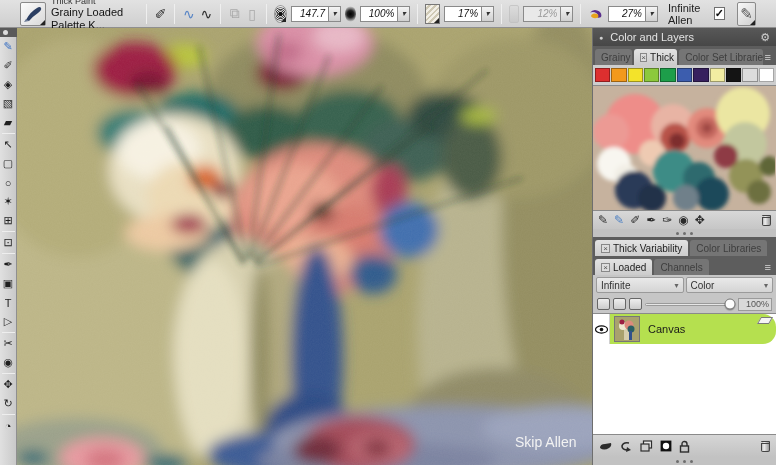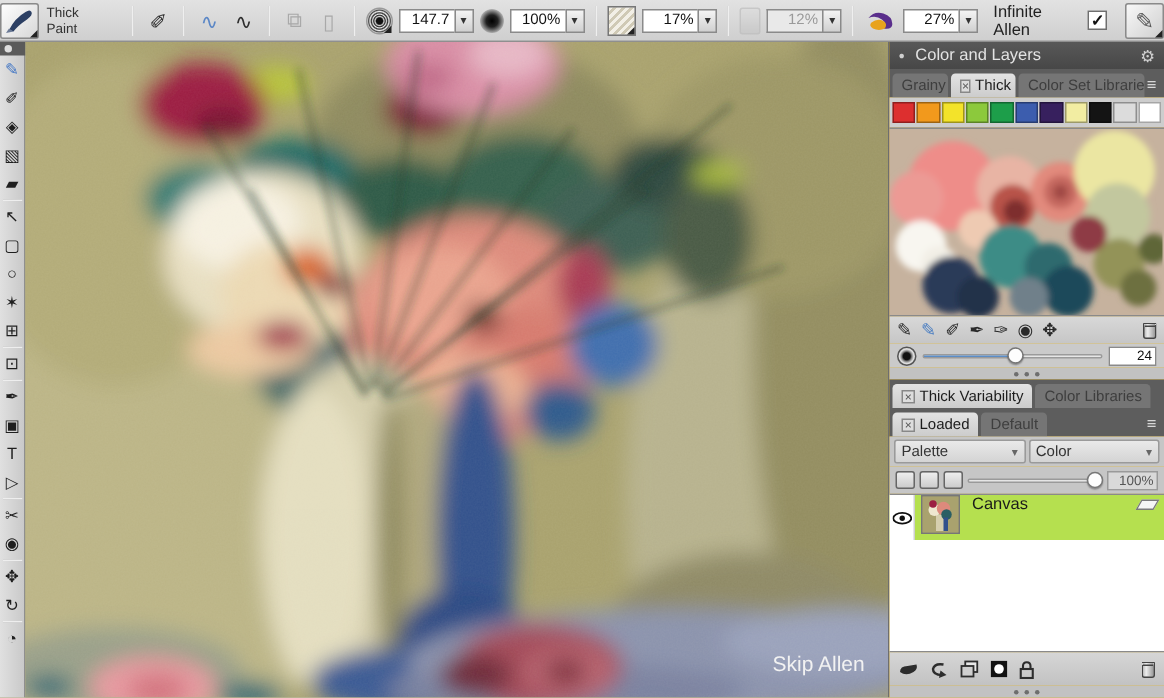--- a/index.html
+++ b/index.html
@@ -1,55 +1,55 @@
 <!DOCTYPE html>
 <html><head>
 <meta charset="utf-8">
 <style>
   * { margin:0; padding:0; box-sizing:border-box; }
   html,body { width:776px; height:465px; overflow:hidden; }
   body { font-family:"Liberation Sans", sans-serif; background:#d6d6d6; position:relative; font-size:11px; color:#222; }
 
   
-  .propbar { position:absolute; top:0; left:0; width:776px; height:28px; background:linear-gradient(#e2e2e2,#cfcfcf); border-bottom:1px solid #8f8f8f; display:flex; align-items:center; padding:0 0; gap:4px; }
+  .propbar { position:absolute; top:0; left:0; width:776px; height:28px; background:linear-gradient(#e2e2e2,#cfcfcf); border-bottom:1px solid #8f8f8f; display:flex; align-items:center; padding:0 20px; gap:4px; }
   .brush-sel { display:flex; align-items:center; gap:5px; height:26px; padding-right:6px; }
   .brush-tile { width:26px; height:24px; background:linear-gradient(135deg,#fdfdfd,#d8d8d8); border:1px solid #8a8a8a; border-radius:2px; position:relative; }
   .brush-sel-text { line-height:1.15; }
   .brush-cat { font-size:9px; color:#333; }
   .brush-var { font-size:11px; color:#111; }
   .vsep { width:1px; height:20px; background:#a8a8a8; border-right:1px solid #efefef; margin:0 3px; }
   .tbtn { width:19px; height:20px; display:flex; align-items:center; justify-content:center; font-size:14px; color:#2e2e2e; border-radius:2px; cursor:pointer; }
   .tbtn.blue { color:#5b87c6; }
   .tbtn.disabled { color:#a9a9a9; }
   .dauber { width:18px; height:18px; border-radius:50%; background:radial-gradient(circle,#111 18%, #555 22%, #ddd 26%, #222 34%, #e8e8e8 40%, #333 48%, #efefef 56%, #444 64%, #f2f2f2 72%); border:1px solid #999; }
   .softdot { width:16px; height:16px; border-radius:50%; background:radial-gradient(circle,#000 0%, #222 35%, rgba(60,60,60,.4) 65%, rgba(200,200,200,0) 80%); }
   .graintile { width:20px; height:20px; border:1px solid #777; background:repeating-linear-gradient(135deg,#f2efe6 0 2px,#cfc9b5 2px 4px); position:relative; }
   .flowicon { width:14px; height:18px; border:1px solid #b5b5b5; border-radius:2px; background:linear-gradient(#dcdcdc,#c3c3c3); opacity:.55; }
   .corner::after { content:""; position:absolute; right:0; bottom:0; border-left:5px solid transparent; border-bottom:5px solid #222; }
-  .spin { display:flex; height:16px; }
+  .spin { display:flex; height:16px;font-style:italic; }
   .spin .val { width:37px; height:16px; background:#fff; border:1px solid #8a8a8a; border-right:none; font-size:10px; text-align:right; padding:1px 3px 0 0; color:#111; }
   .spin.dis .val { background:#e9e9e9; color:#9a9a9a; }
   .spin .arr { width:13px; height:16px; background:linear-gradient(#f4f4f4,#d0d0d0); border:1px solid #8a8a8a; font-size:8px; display:flex; align-items:center; justify-content:center; color:#333; }
   .chk { width:13px; height:13px; background:#fff; border:1px solid #6f6f6f; display:flex; align-items:center; justify-content:center; font-size:11px; color:#111; font-weight:bold; }
   .penciltile { width:26px; height:24px; background:linear-gradient(135deg,#f8f8f8,#cfcfcf); border:1px solid #8a8a8a; border-radius:2px; display:flex; align-items:center; justify-content:center; font-size:15px; color:#555; position:relative; }
 
   
   .toolbox { position:absolute; top:28px; left:0; width:17px; height:437px; background:linear-gradient(90deg,#e0e0e0,#c9c9c9); border-right:1px solid #8f8f8f; display:flex; flex-direction:column; align-items:center; }
   .tool-grip { width:17px; height:9px; background:#5a5a5a; display:flex; align-items:center; justify-content:flex-start; padding-left:3px; }
   .tool-grip i { width:5px; height:5px; border-radius:50%; background:#ddd; display:block; }
   .tool { width:17px; height:19px; display:flex; align-items:center; justify-content:center; font-size:11px; color:#1f1f1f; cursor:pointer; }
   .tool.sel { color:#3f74c4; }
   .tool-sep { width:13px; height:1px; background:#9e9e9e; border-bottom:1px solid #eee; margin:1px 0; }
 
   
   .canvas-area { position:absolute; top:28px; left:17px; width:575px; height:437px; background:#a9a26e; }
   .canvas-area svg { display:block; }
 
   
-  .panel { position:absolute; top:28px; right:0; width:184px; height:437px; background:#eab308; border-left:1px solid #6e6e6e; display:flex; flex-direction:column; font-size:10px; }
+  .panel { position:absolute; top:28px; right:0; width:184px; height:437px; background:#f0abfc; border-left:1px solid #6e6e6e; display:flex; flex-direction:column; font-size:10px; }
   .phead { height:18px; background:linear-gradient(#585858,#474747); color:#e3e3e3; display:flex; align-items:center; padding:0 6px; gap:7px; font-size:11px; flex:0 0 auto; }
   .phead .ttl { flex:1; }
   .phead .pdot { font-size:7px; color:#cfcfcf; }
   .phead .gear { font-size:11px; color:#cfcfcf; }
   .tabrow { height:19px; background:#5d5d5d; display:flex; align-items:flex-end; padding:2px 2px 0 2px; gap:2px; flex:0 0 auto; }
   .tab { height:16px; display:flex; align-items:center; gap:3px; padding:0 6px; border-radius:3px 3px 0 0; font-size:10px; white-space:nowrap; overflow:hidden; }
   .tab.on { background:linear-gradient(#e3e3e3,#cccccc); color:#1c1c1c; }
   .tab.off { background:#757575; color:#3e3e3e; }
   .tab .x { width:9px; height:9px; border:1px solid #888; background:#ddd; font-size:8px; line-height:7px; text-align:center; color:#555; }
   .tabmenu { margin-left:auto; color:#d8d8d8; font-size:11px; padding:0 3px 2px 0; }
@@ -68,21 +68,21 @@
   .griprow { height:8px; display:flex; align-items:center; justify-content:center; gap:4px; background:#c2c2c2; flex:0 0 auto; }
   .griprow i { width:3px; height:3px; border-radius:50%; background:#6e6e6e; }
   .ddrow { height:20px; display:flex; gap:2px; padding:2px 3px; background:#c6c6c6; flex:0 0 auto; }
   .dd { flex:1; height:16px; background:linear-gradient(#e9e9e9,#d4d4d4); border:1px solid #9a9a9a; border-radius:2px; display:flex; align-items:center; padding:0 4px; color:#333; }
   .dd .lbl { flex:1; }
   .dd .car { font-size:8px; color:#666; }
   .layerctl { height:18px; display:flex; align-items:center; gap:3px; padding:0 4px; background:#c6c6c6; flex:0 0 auto; }
   .lic { width:13px; height:12px; border:1px solid #666; background:linear-gradient(#eee,#ccc); border-radius:2px; }
   .opval { width:34px; height:13px; background:#d9d9d9; border:1px solid #9a9a9a; font-size:9px; text-align:right; padding-right:2px; color:#555; }
   .layerlist { flex:1; background:#fff; border:1px solid #8a8a8a; border-left:none; border-right:none; overflow:hidden; }
-  .layerrow { height:30px; display:flex; background:#b5e04f; position:relative; }
+  .layerrow { height:30px; display:flex; align-items:center; background:#b5e04f; position:relative;border-radius:13px; }
   .eyecell { width:17px; height:30px; background:#fff; border-right:1px solid #cfcfcf; display:flex; align-items:center; justify-content:center; }
   .lthumb { width:26px; height:26px; border:1px solid #777; background:#a9a26e; margin-left:4px; }
   .lname { margin-left:8px; font-size:11px; color:#1a1a1a; }
   .lmark { position:absolute; top:3px; right:5px; width:12px; height:7px; background:#f5f5f5; border:1px solid #7a7a7a; transform:skewX(-30deg); }
   .layerbottom { height:22px; display:flex; align-items:center; gap:7px; padding:0 6px; background:linear-gradient(#d6d6d6,#c2c2c2); flex:0 0 auto; }
   .lbico { font-size:12px; color:#2d2d2d; }
   .spacer { flex:1; }
   .trash { width:9px; height:11px; border:1px solid #444; border-top:3px double #444; border-radius:1px 1px 2px 2px; background:linear-gradient(90deg,#bbb,#eee 30%,#999); }
   .swoosh { width:22px; height:16px; }
 </style>
@@ -92,20 +92,21 @@
 <div class="propbar">
   <div class="brush-sel">
     <div class="brush-tile corner">
       <svg width="24" height="22" viewBox="0 0 24 22">
         <path d="M5 17 Q9 9 16 5 Q19 3 20 5 Q21 7 17 10 Q11 14 8 18 Z" fill="#2c3f63"></path>
         <path d="M3 19 L8 18 L5 16 Z" fill="#6b7a96"></path>
       </svg>
     </div>
     <div class="brush-sel-text">
       <div class="brush-cat">Thick Paint</div>
+      <div class="brush-var">Grainy Loaded Palette K...</div>
     </div>
   </div>
   <span class="vsep"></span>
   <span class="tbtn">✐</span>
   <span class="vsep"></span>
   <span class="tbtn blue">∿</span>
   <span class="tbtn">∿</span>
   <span class="vsep"></span>
   <span class="tbtn disabled">⧉</span>
   <span class="tbtn disabled">▯</span>
@@ -368,28 +369,20 @@
     <span class="mico blue">✎</span>
     <span class="mico">✐</span>
     <span class="mico">✒</span>
     <span class="mico">✑</span>
     <span class="mico">◉</span>
     <span class="mico">✥</span>
     <span class="spacer"></span>
     <span class="trash"></span>
   </div>
 
-  <div class="sliderrow">
-    <span class="slknobicon"></span>
-    <span class="track">
-      <span class="fill" style="width:52%"></span>
-      <span class="knob" style="left:52%"></span>
-    </span>
-    <span class="numbox">24</span>
-  </div>
 
   <div class="griprow">
       <i></i>
       <i></i>
       <i></i>
     </div>
 
   <div class="tabrow">
     <span class="tab on">
       <span class="x">×</span>
@@ -399,28 +392,28 @@
         <span>Color Libraries</span>
       </span>
   </div>
 
   <div class="tabrow">
     <span class="tab on">
       <span class="x">×</span>
       <span>Loaded</span>
     </span>
     <span class="tab off">
-        <span>Default</span>
+        <span>Channels</span>
       </span>
     <span class="tabmenu">≡</span>
   </div>
 
   <div class="ddrow">
     <span class="dd">
-      <span class="lbl">Palette</span>
+      <span class="lbl">Infinite</span>
       <span class="car">▾</span>
     </span>
     <span class="dd">
       <span class="lbl">Color</span>
       <span class="car">▾</span>
     </span>
   </div>
 
   <div class="layerctl">
     <span class="lic"></span>

